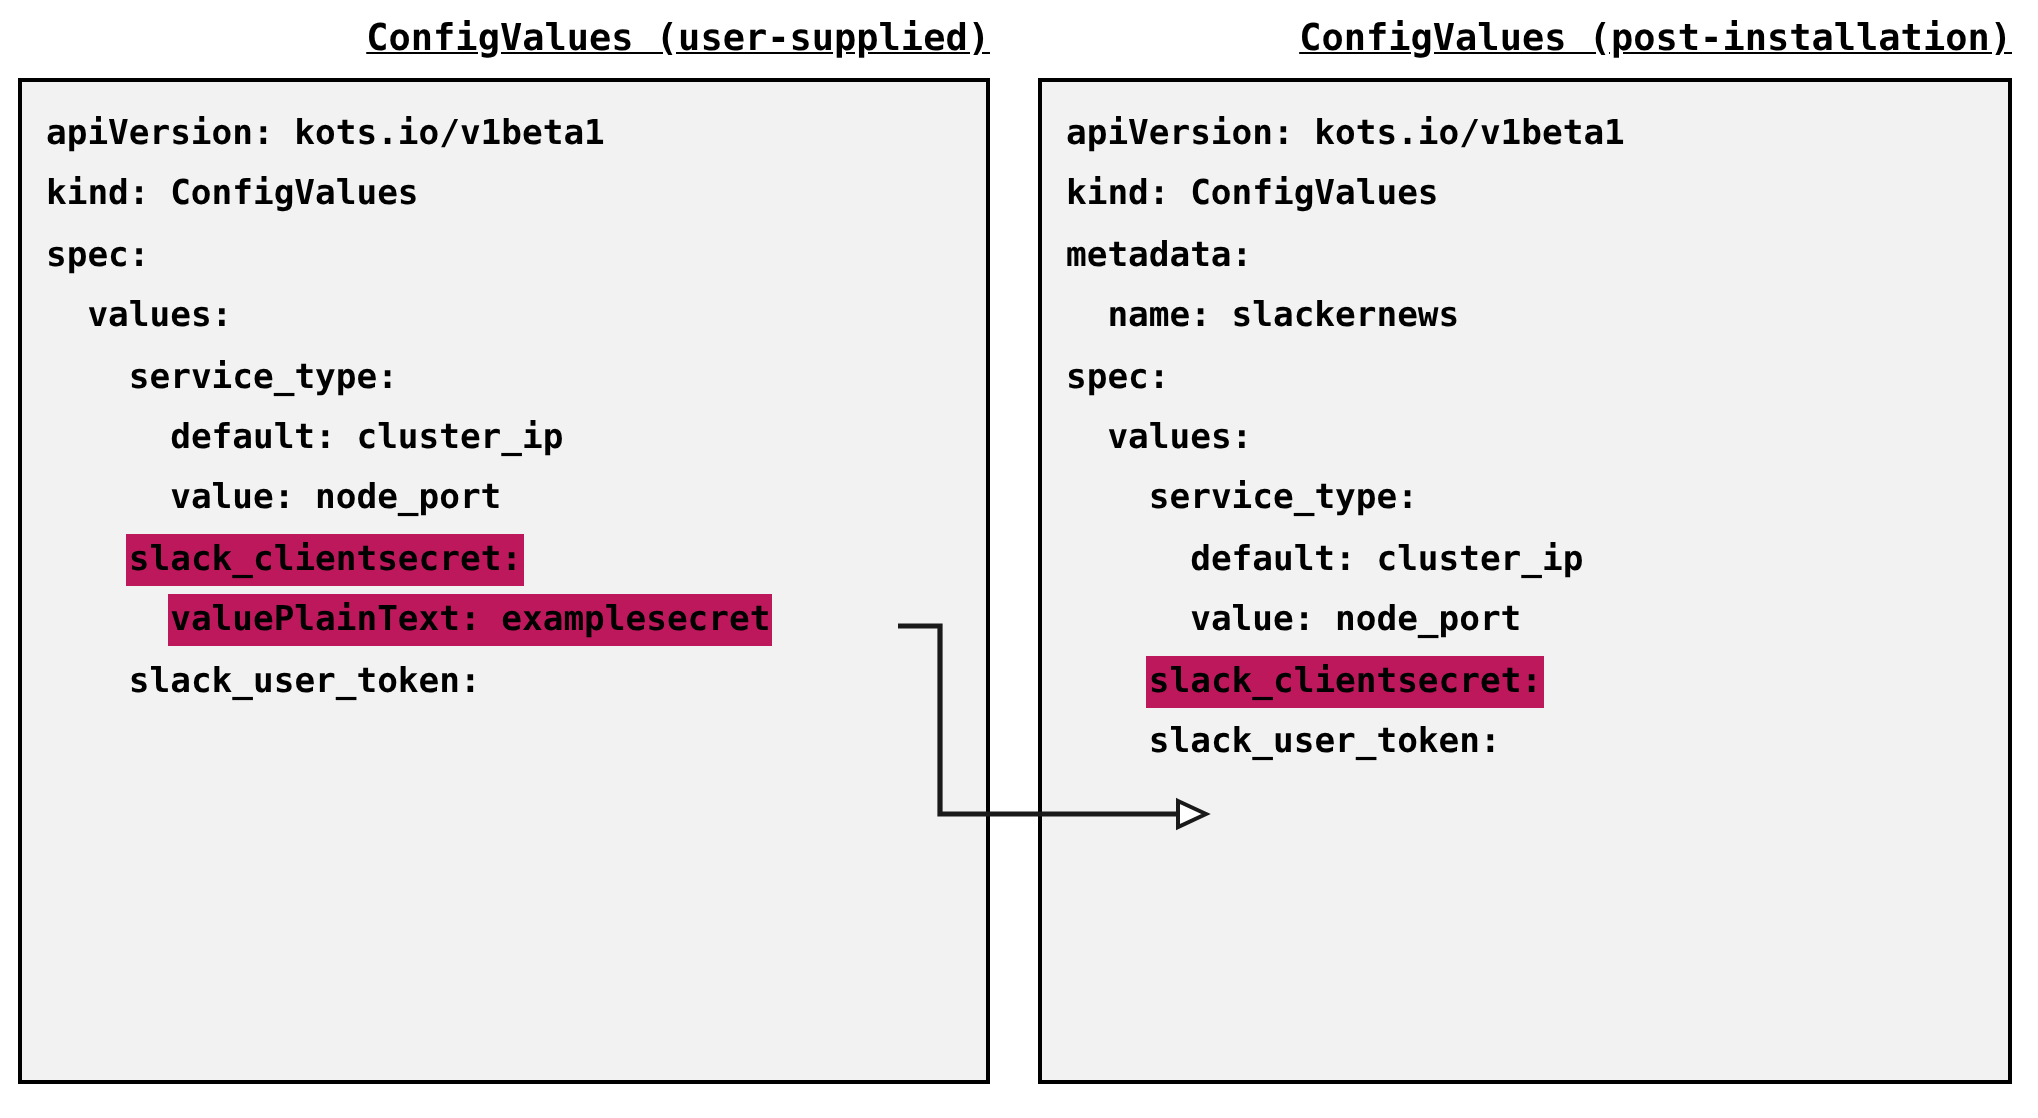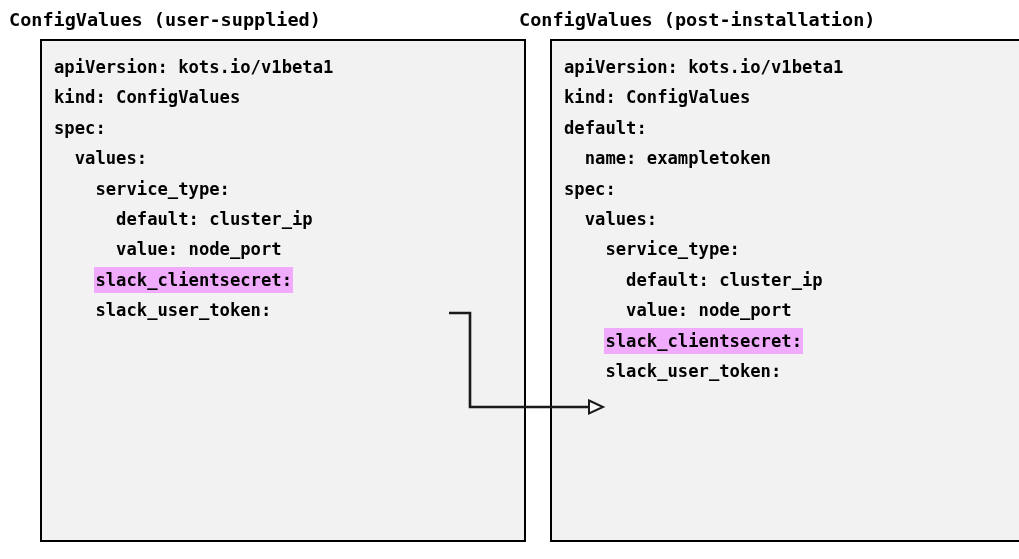--- a/index.html
+++ b/index.html
@@ -15,37 +15,37 @@
     font-family: "DejaVu Sans Mono", "Liberation Mono", monospace;
   }
 
   .panel {
     position: absolute;
     top: 39px;
     height: 503px;
     box-sizing: border-box;
     border: 2px solid #000000;
     background: #f2f2f2;
-    margin-left: 31px;
   }
   #panel-left  { left: 9px;   width: 486px; }
   #panel-right { left: 519px; width: 487px; }
 
   .panel-title {
     position: absolute;
     top: 8px;
     height: 24px;
     line-height: 24px;
-    text-align: left;
+    text-align: right;
     font-family: "DejaVu Sans Mono", "Liberation Mono", monospace;
     font-weight: bold;
     font-size: 18.5px;
     color: #000000;
     letter-spacing: 0px;
     white-space: nowrap;
+    text-decoration: underline;
   }
   #title-left  { left: 9px;   width: 486px; }
   #title-right { left: 519px; width: 487px; }
 
   .code-block {
     position: absolute;
     top: 11px;
     left: 11px;
     right: 6px;
   }
@@ -57,21 +57,21 @@
     font-weight: bold;
     font-size: 17.2px;
     color: #000000;
     white-space: pre;
   }
   .code-line .seg {
     display: inline-block;
     padding: 0 1px;
   }
   .code-line.hl .seg {
-    background: #f0abfc;
+    background: #be185d;
     padding-top: 2px;
     padding-bottom: 2px;
     line-height: 22px;
   }
 
   
   #connector {
     position: absolute;
     left: 0;
     top: 0;
@@ -89,31 +89,32 @@
 <div class="panel" id="panel-left">
   <div class="code-block" id="code-left">
       <div class="code-line"><span></span><span class="seg">apiVersion: kots.io/v1beta1</span></div>
       <div class="code-line"><span></span><span class="seg">kind: ConfigValues</span></div>
       <div class="code-line"><span></span><span class="seg">spec:</span></div>
       <div class="code-line"><span>  </span><span class="seg">values:</span></div>
       <div class="code-line"><span>    </span><span class="seg">service_type:</span></div>
       <div class="code-line"><span>      </span><span class="seg">default: cluster_ip</span></div>
       <div class="code-line"><span>      </span><span class="seg">value: node_port</span></div>
       <div class="code-line hl"><span>    </span><span class="seg">slack_clientsecret:</span></div>
+      <div class="code-line hl"><span>      </span><span class="seg">valuePlainText: examplesecret</span></div>
       <div class="code-line"><span>    </span><span class="seg">slack_user_token:</span></div>
       <div class="code-line"><span>      </span></div>
     </div>
 </div>
 
 <div class="panel" id="panel-right">
   <div class="code-block" id="code-right">
       <div class="code-line"><span></span><span class="seg">apiVersion: kots.io/v1beta1</span></div>
       <div class="code-line"><span></span><span class="seg">kind: ConfigValues</span></div>
-      <div class="code-line"><span></span><span class="seg">default:</span></div>
-      <div class="code-line"><span>  </span><span class="seg">name: exampletoken</span></div>
+      <div class="code-line"><span></span><span class="seg">metadata:</span></div>
+      <div class="code-line"><span>  </span><span class="seg">name: slackernews</span></div>
       <div class="code-line"><span></span><span class="seg">spec:</span></div>
       <div class="code-line"><span>  </span><span class="seg">values:</span></div>
       <div class="code-line"><span>    </span><span class="seg">service_type:</span></div>
       <div class="code-line"><span>      </span><span class="seg">default: cluster_ip</span></div>
       <div class="code-line"><span>      </span><span class="seg">value: node_port</span></div>
       <div class="code-line hl"><span>    </span><span class="seg">slack_clientsecret:</span></div>
       <div class="code-line"><span>    </span><span class="seg">slack_user_token:</span></div>
     </div>
 </div>
 

